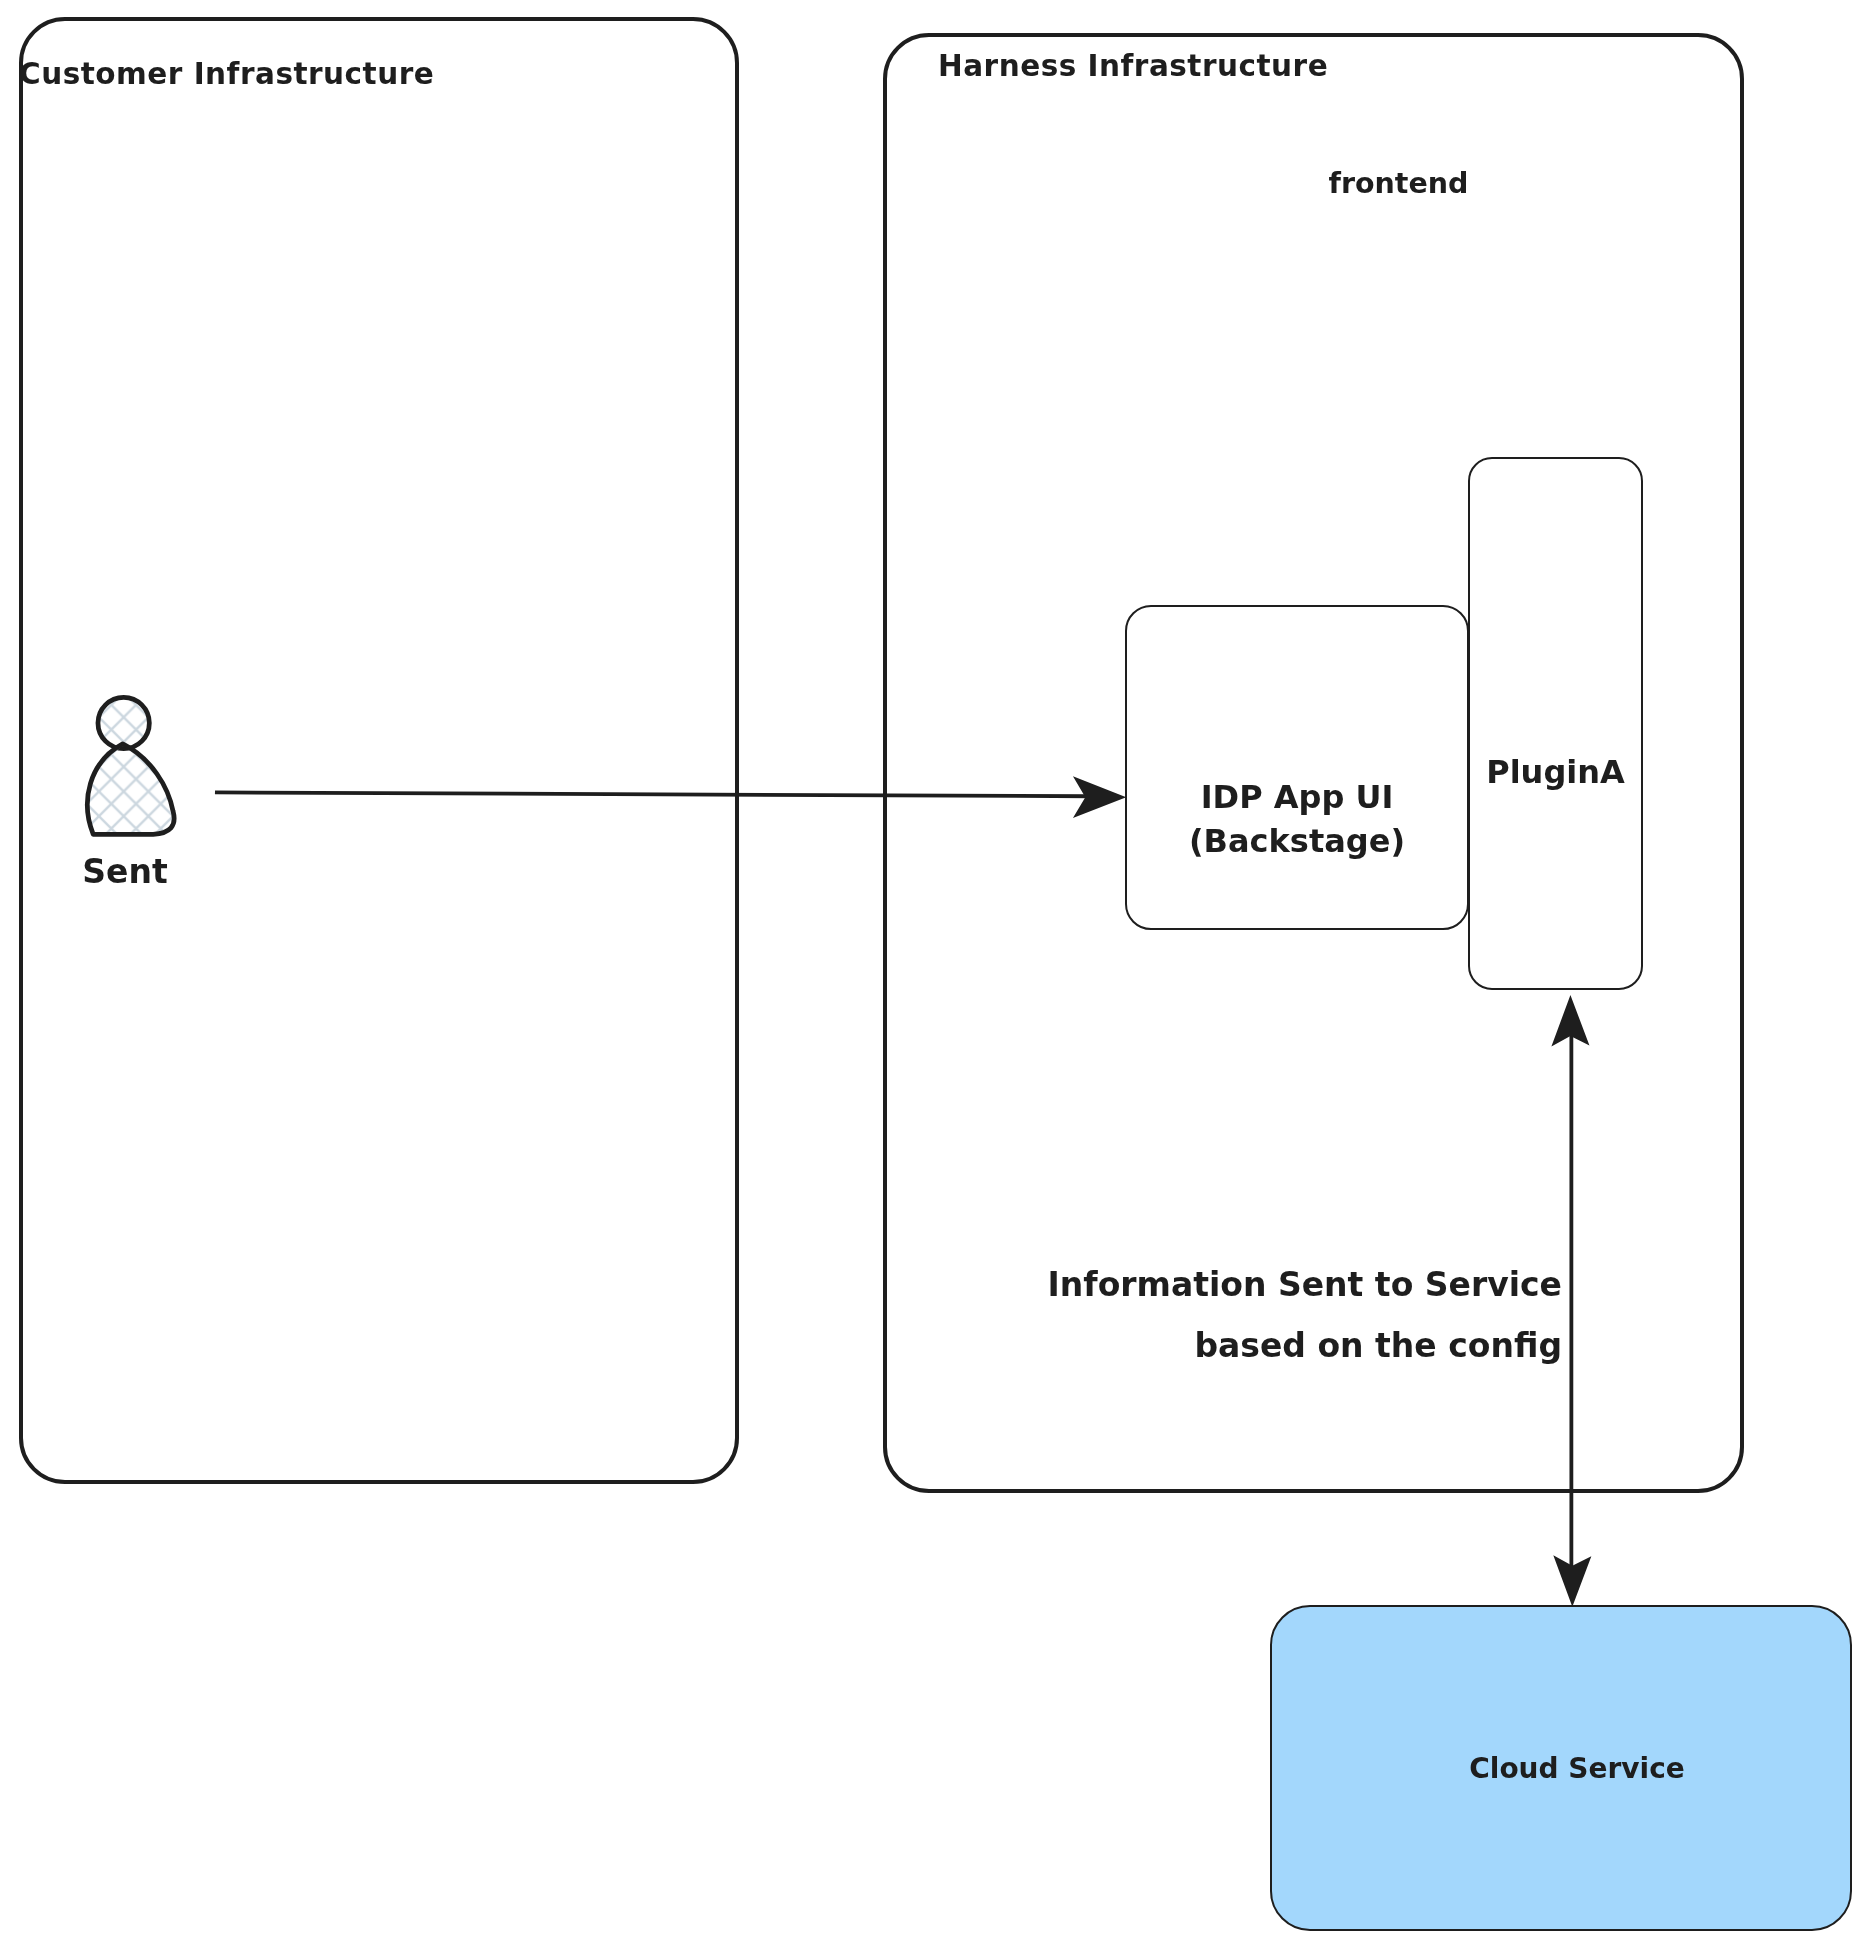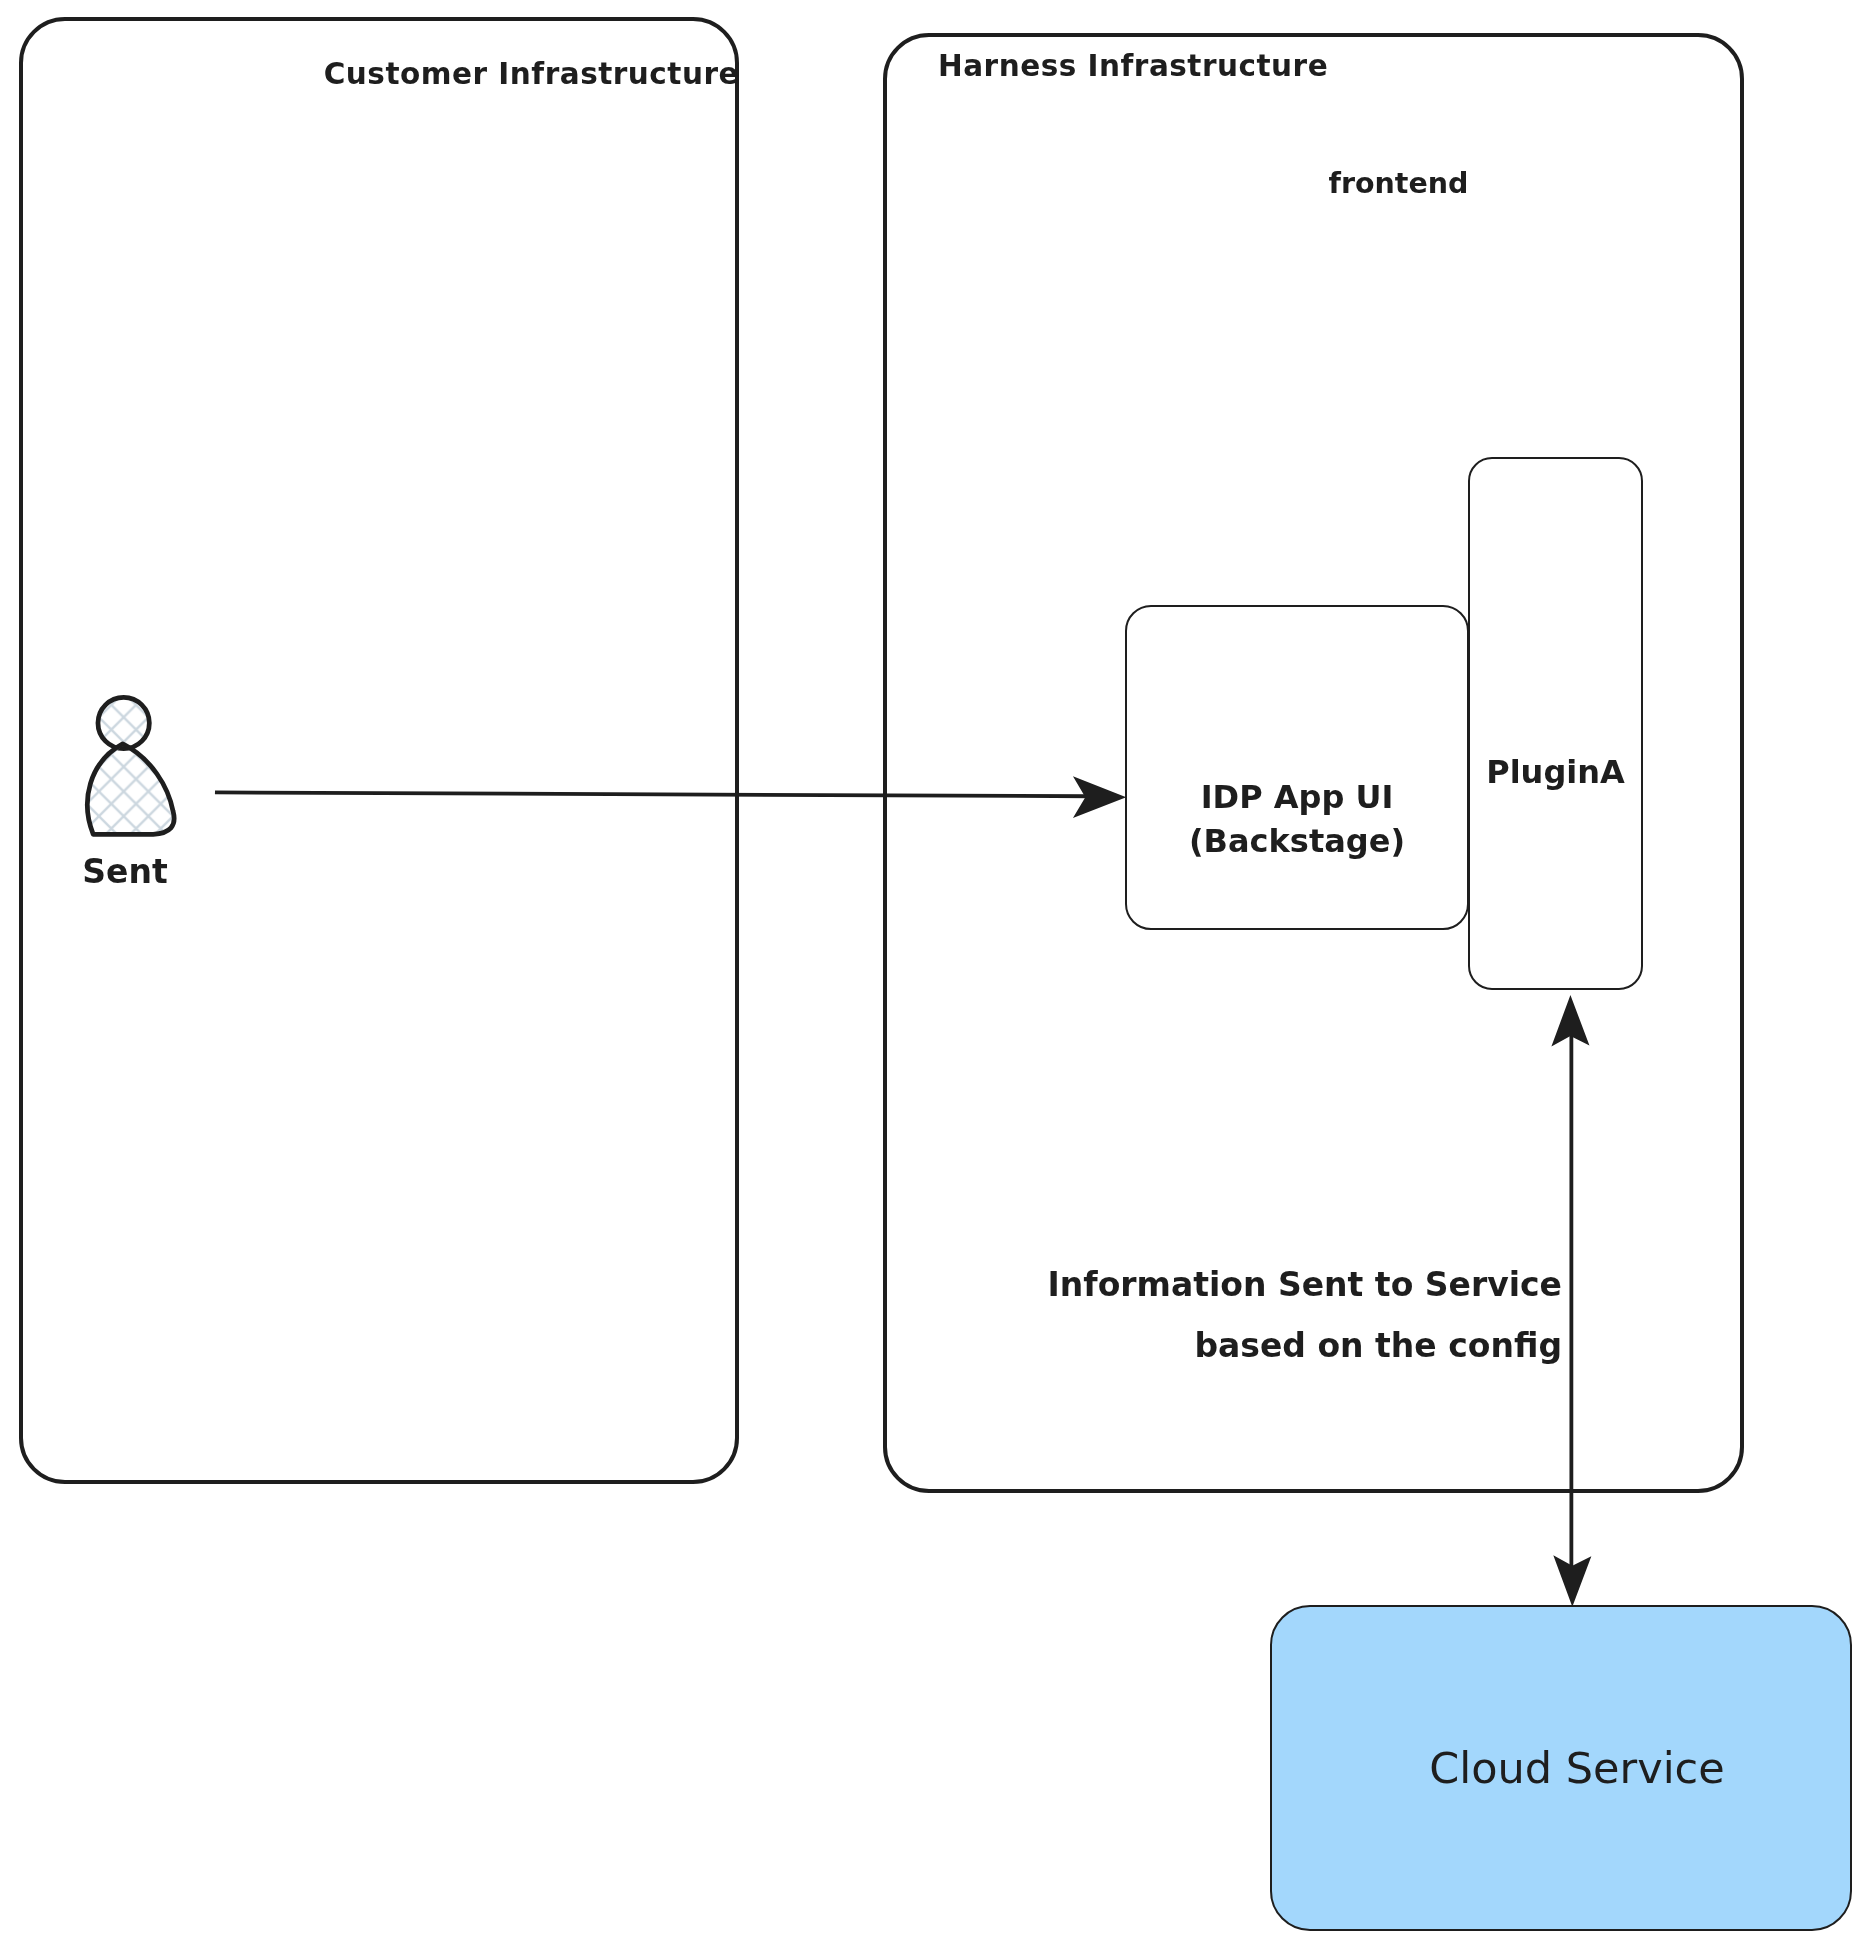--- a/index.html
+++ b/index.html
@@ -30,28 +30,28 @@
     justify-content: center;
     text-align: center;
   }
   #customer-box { left: 19px;  top: 17px; width: 720px; height: 1467px; }
   #harness-box  { left: 883px; top: 33px; width: 861px; height: 1460px; }
   #idp-box      { left: 1125px; top: 559px; width: 344px; height: 325px; border-radius: 26px; margin-top: 46px; }
   #plugina-box  { left: 1468px; top: 457px; width: 175px; height: 533px; border-radius: 24px; }
   #cloud-box    { left: 1270px; top: 1605px; width: 582px; height: 326px; border-radius: 40px; background: #a3d7fc; }
 
   .label { position: absolute; color: #1e1e1e; }
-  #customer-title { left: 19px; top: 57px; width: 720px; text-align: right; font-size: 29.5px; font-weight: 600; letter-spacing: 0.5px; }
+  #customer-title { left: 19px; top: 57px; width: 720px; text-align: left; font-size: 29.5px; font-weight: 600; letter-spacing: 0.5px; }
   #harness-title  { left: 938px; top: 49px; font-size: 29.5px; font-weight: 600; letter-spacing: 0.5px; }
   #frontend-label { left: 1289px; top: 167px; width: 219px; text-align: center; font-size: 28.5px; font-weight: 600; }
 
   .node-text { font-size: 32px; font-weight: 600; line-height: 1.35; }
   #idp-label     { transform: translateY(52px); }
   #plugina-label { transform: translateY(49px); }
-  #cloud-label   { font-size: 43px; font-weight: 400; margin-left: 32px; }
+  #cloud-label   { font-size: 28px; font-weight: 700; margin-left: 32px; }
 
   #user-label { left: 63px; top: 852px; width: 124px; text-align: center; font-size: 33px; font-weight: 600; }
   #view-plugin-label { left: 228px; top: 706px; width: 409px; text-align: center; font-size: 42px; font-weight: 700; letter-spacing: 1px; }
   #info-label { left: 1027px; top: 1254px; width: 535px; text-align: right; font-size: 33px; font-weight: 600; line-height: 1.85; }
 
   #diagram-svg {
     position: absolute;
     left: 0; top: 0;
     width: 1871px; height: 1952px;
     pointer-events: none;

